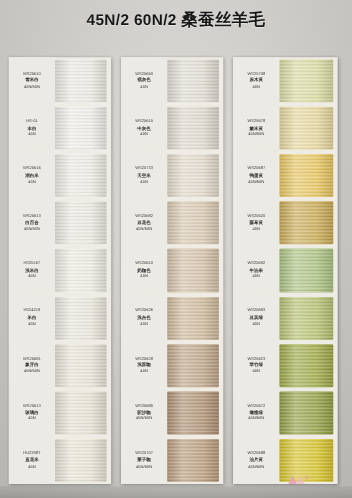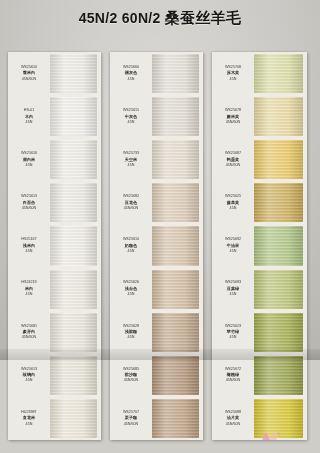--- a/index.html
+++ b/index.html
@@ -4,21 +4,21 @@
 <style>
   html,body{margin:0;padding:0;}
   body{
     width:320px;height:453px;overflow:hidden;
     background:#cfcdc8;
     font-family:"Liberation Sans","DejaVu Sans",sans-serif;
     position:relative;
   }
   
   #card{
-    position:absolute;left:0;top:0;width:320px;height:360px;
+    position:absolute;left:0;top:0;width:320px;height:453px;
     background:linear-gradient(180deg,#d7d5d0 0%,#d2d0cb 35%,#cdcbc6 100%);
   }
   #card:before{
     content:"";position:absolute;left:0;top:0;right:0;bottom:0;
     background:radial-gradient(ellipse at 50% 40%,rgba(255,255,255,.28),rgba(0,0,0,.10) 95%);
     pointer-events:none;
   }
   #title{
     position:absolute;left:0;top:9px;width:320px;
     text-align:center;

